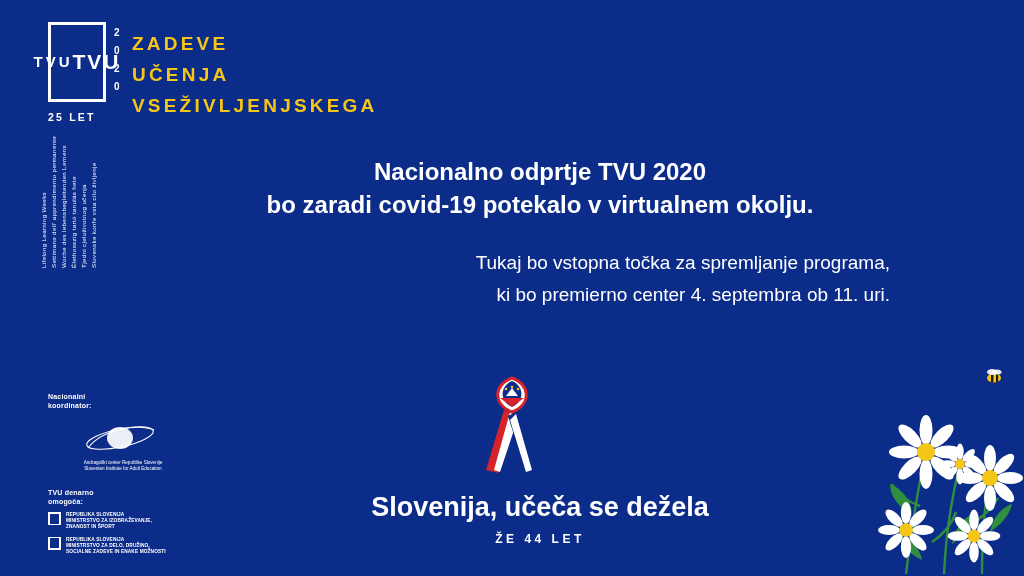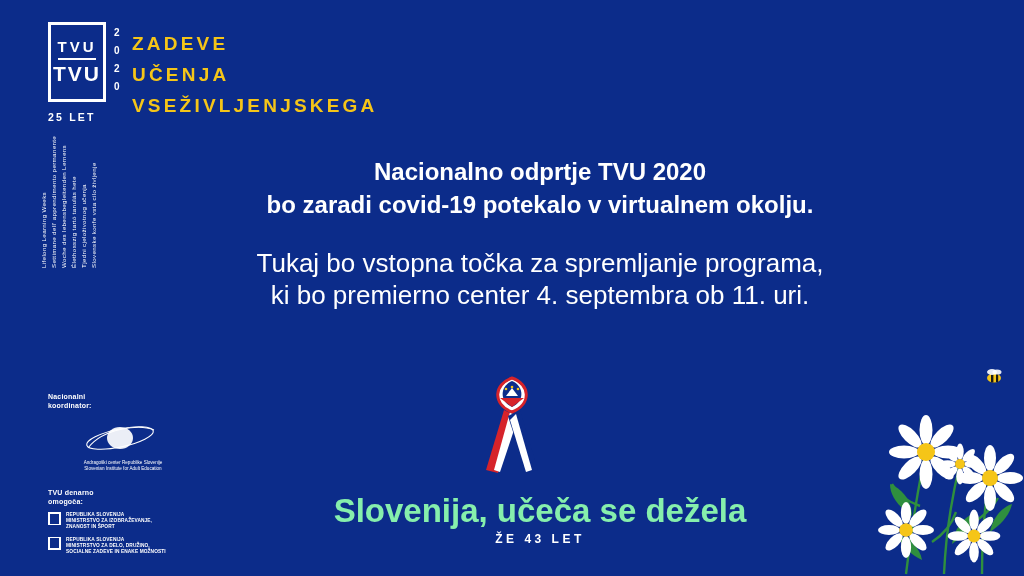--- a/index.html
+++ b/index.html
@@ -18,21 +18,21 @@
 
   
   .logo-block {
     position: absolute;
     left: 48px; top: 22px;
     width: 130px;
   }
   .tvu-box {
     width: 58px; height: 80px;
     border: 3px solid #ffffff;
-    display: flex; flex-direction: column;
+    display: flex; flex-direction: row;
     align-items: center; justify-content: center;
     color: #ffffff;
   }
   .tvu-box .t1 {
     font-size: 15px; font-weight: bold; letter-spacing: 3px;
     line-height: 1.1;
   }
   .tvu-box .bar {
     width: 38px; height: 2px; background: #fff; margin: 3px 0 3px 0;
   }
@@ -85,42 +85,43 @@
     text-align: center;
     color: #ffffff;
   }
   .main-text .bold-line {
     font-weight: bold;
     font-size: 24px;
     line-height: 33px;
   }
   .main-text .gap { height: 26px; }
   .main-text .reg-line {
-    font-size: 26px;
+    font-size: 19px;
     line-height: 32px;
     font-weight: normal;
+    text-align: right;
   }
   .main-text .reg-line b { font-weight: normal; }
 
   
   .ribbon {
     position: absolute;
     left: 470px; top: 374px;
     width: 84px; height: 100px;
   }
 
   
   .slogan {
     position: absolute;
     left: 240px; top: 492px;
     width: 600px;
     text-align: center;
-    color: #86efac;
-    font-weight: bold;
-    font-size: 33px;
+    color: #ffffff;
+    font-weight: bold;
+    font-size: 27px;
   }
   .slogan-sub {
     position: absolute;
     left: 240px; top: 532px;
     width: 600px;
     text-align: center;
     color: #ffffff;
     font-size: 12px;
     letter-spacing: 3.5px;
     font-weight: bold;
@@ -208,21 +209,21 @@
       <path d="M30 24 L54 24 L42 33 Z" fill="#d6232a"></path>
       <path d="M30 26 L54 26 L42 34 Z" fill="#ffffff" opacity=".0"></path>
       <circle cx="36" cy="15" r="1.3" fill="#f5c518"></circle>
       <circle cx="42" cy="13" r="1.3" fill="#f5c518"></circle>
       <circle cx="48" cy="15" r="1.3" fill="#f5c518"></circle>
       <path d="M36 22 L42 14 L48 22 Z" fill="#ffffff"></path>
     </svg>
   </div>
 
   <div class="slogan">Slovenija, učeča se dežela</div>
-  <div class="slogan-sub">ŽE 43 LET</div>
+  <div class="slogan-sub">ŽE 44 LET</div>
 
   <div class="sponsors">
     <div class="spon-label">
       <div>Nacionalni</div>
       <div>koordinator:</div>
     </div>
 
     <div class="acs-logo">
       <svg viewBox="0 0 150 46" width="150" height="46" aria-hidden="true">
         <ellipse cx="72" cy="24" rx="34" ry="9" fill="none" stroke="#ffffff" stroke-width="1.1" transform="rotate(-12 72 24)"></ellipse>

